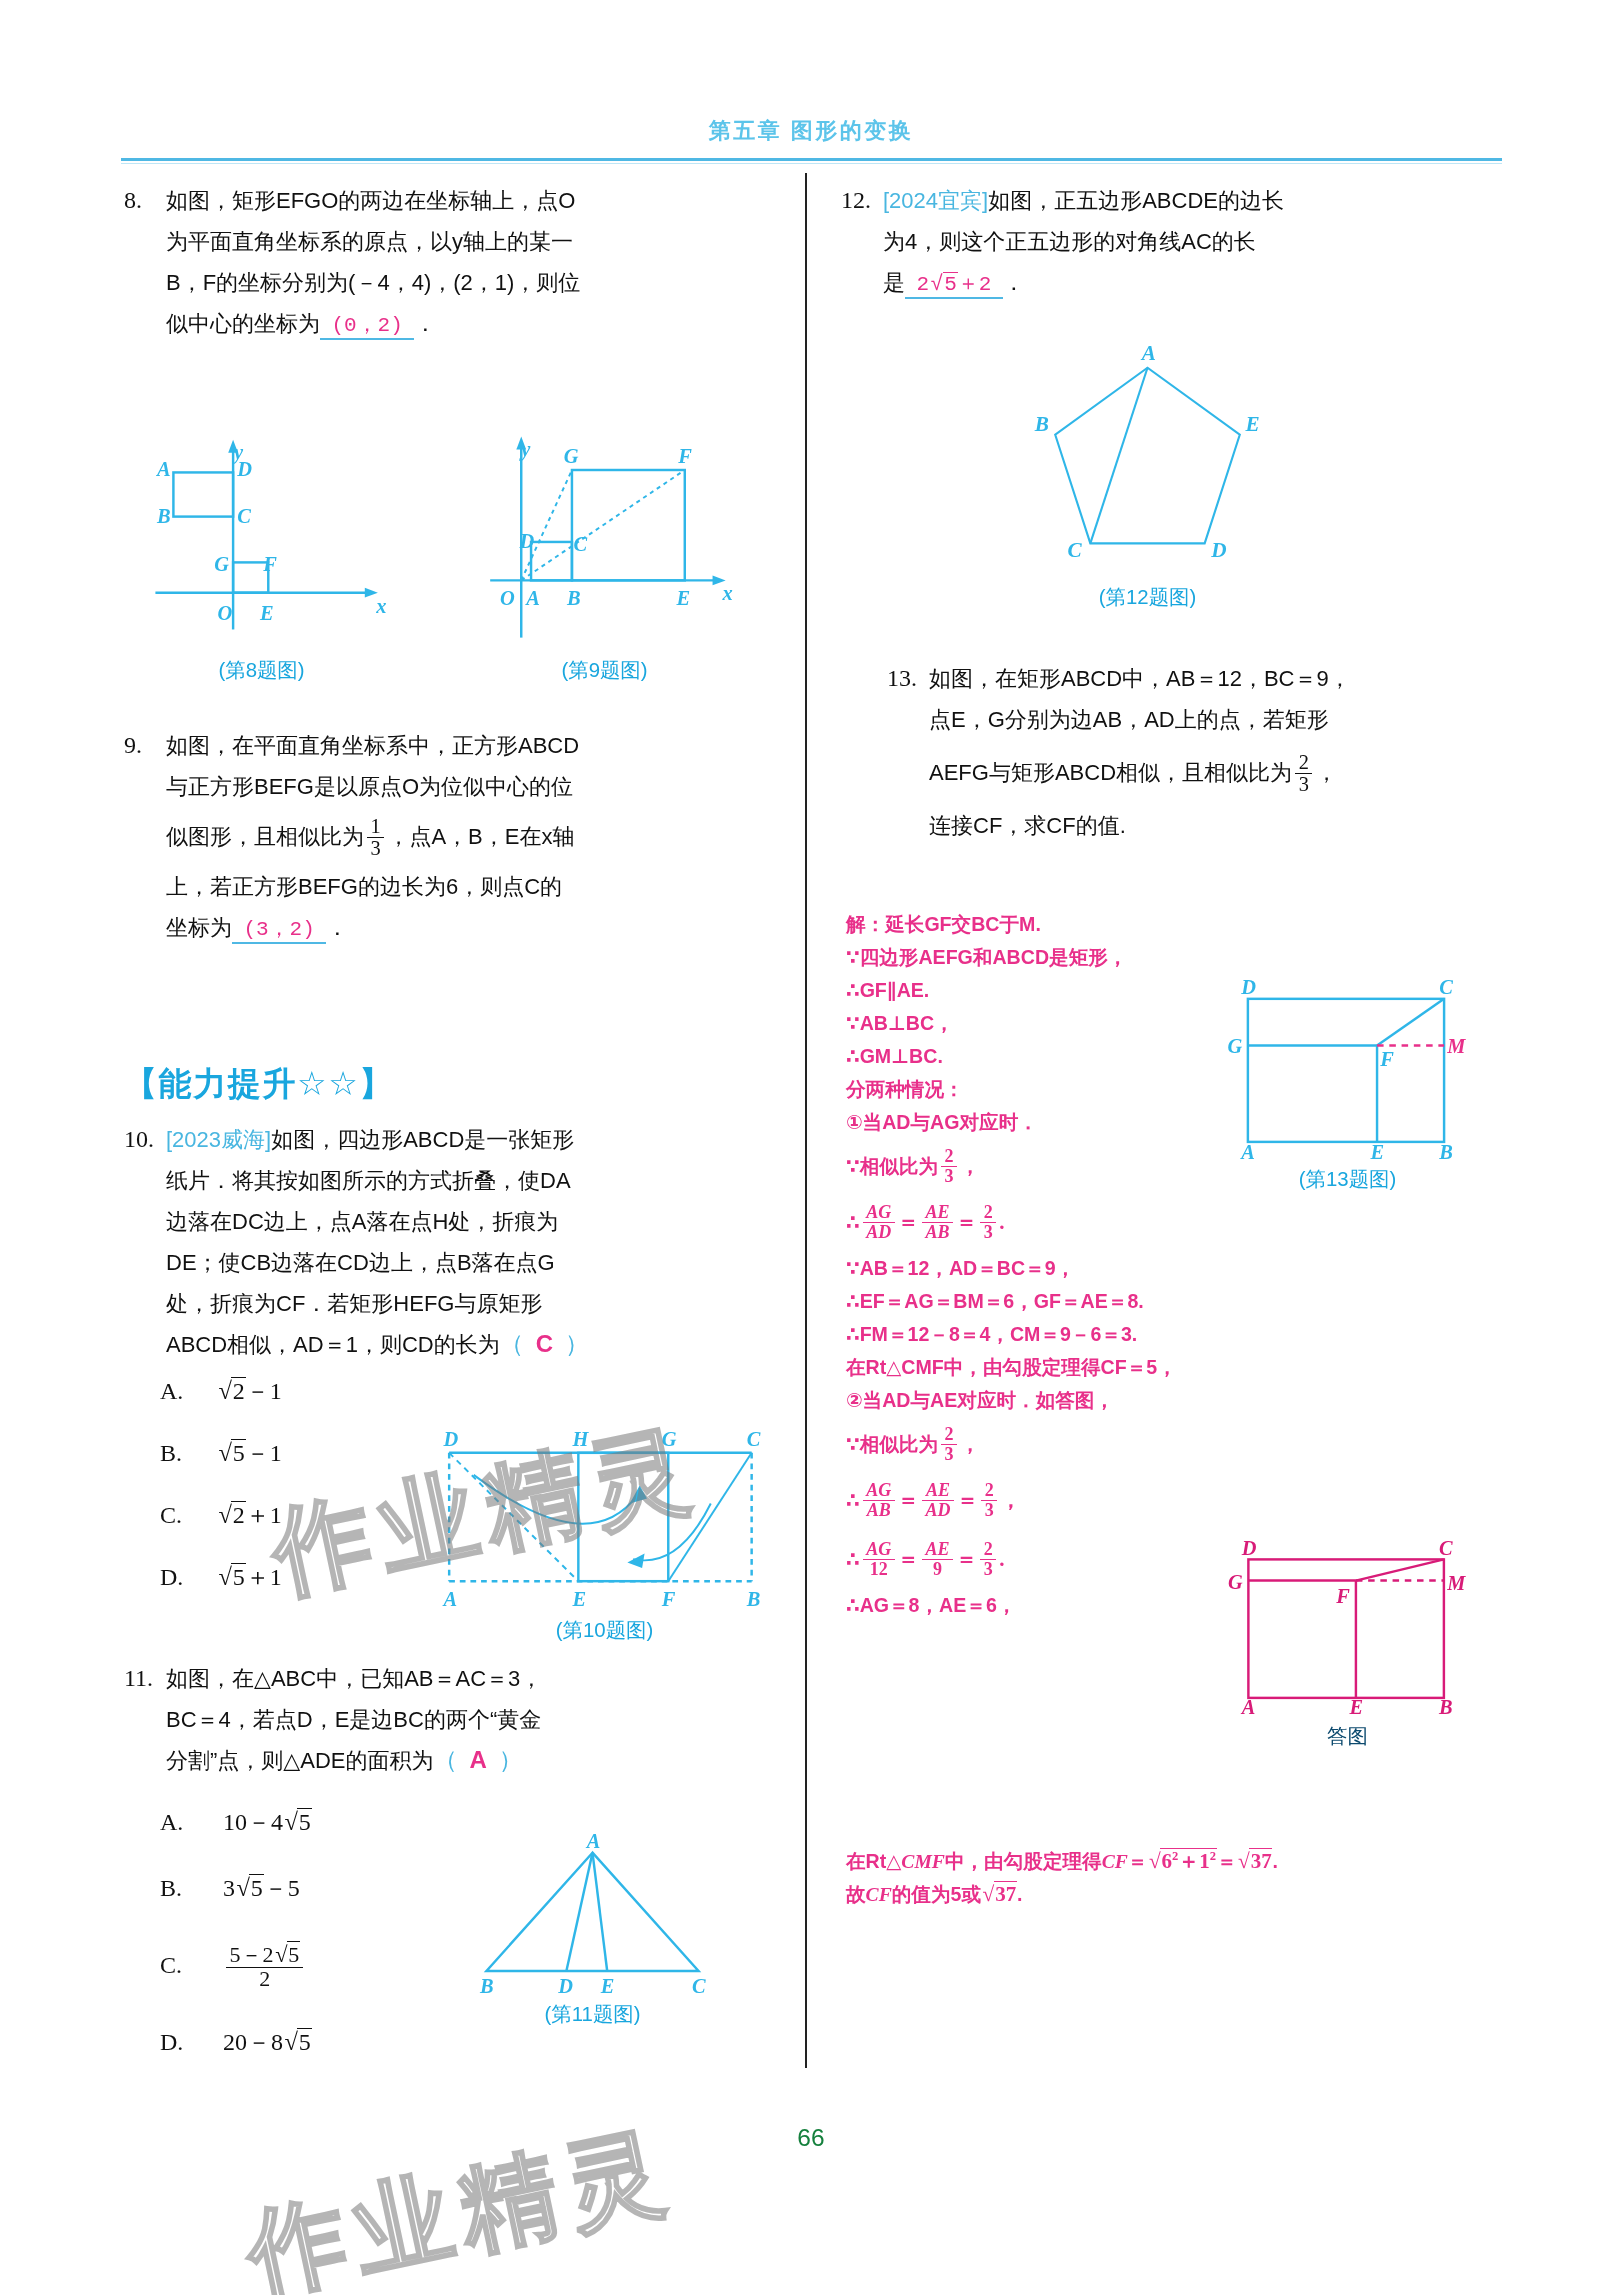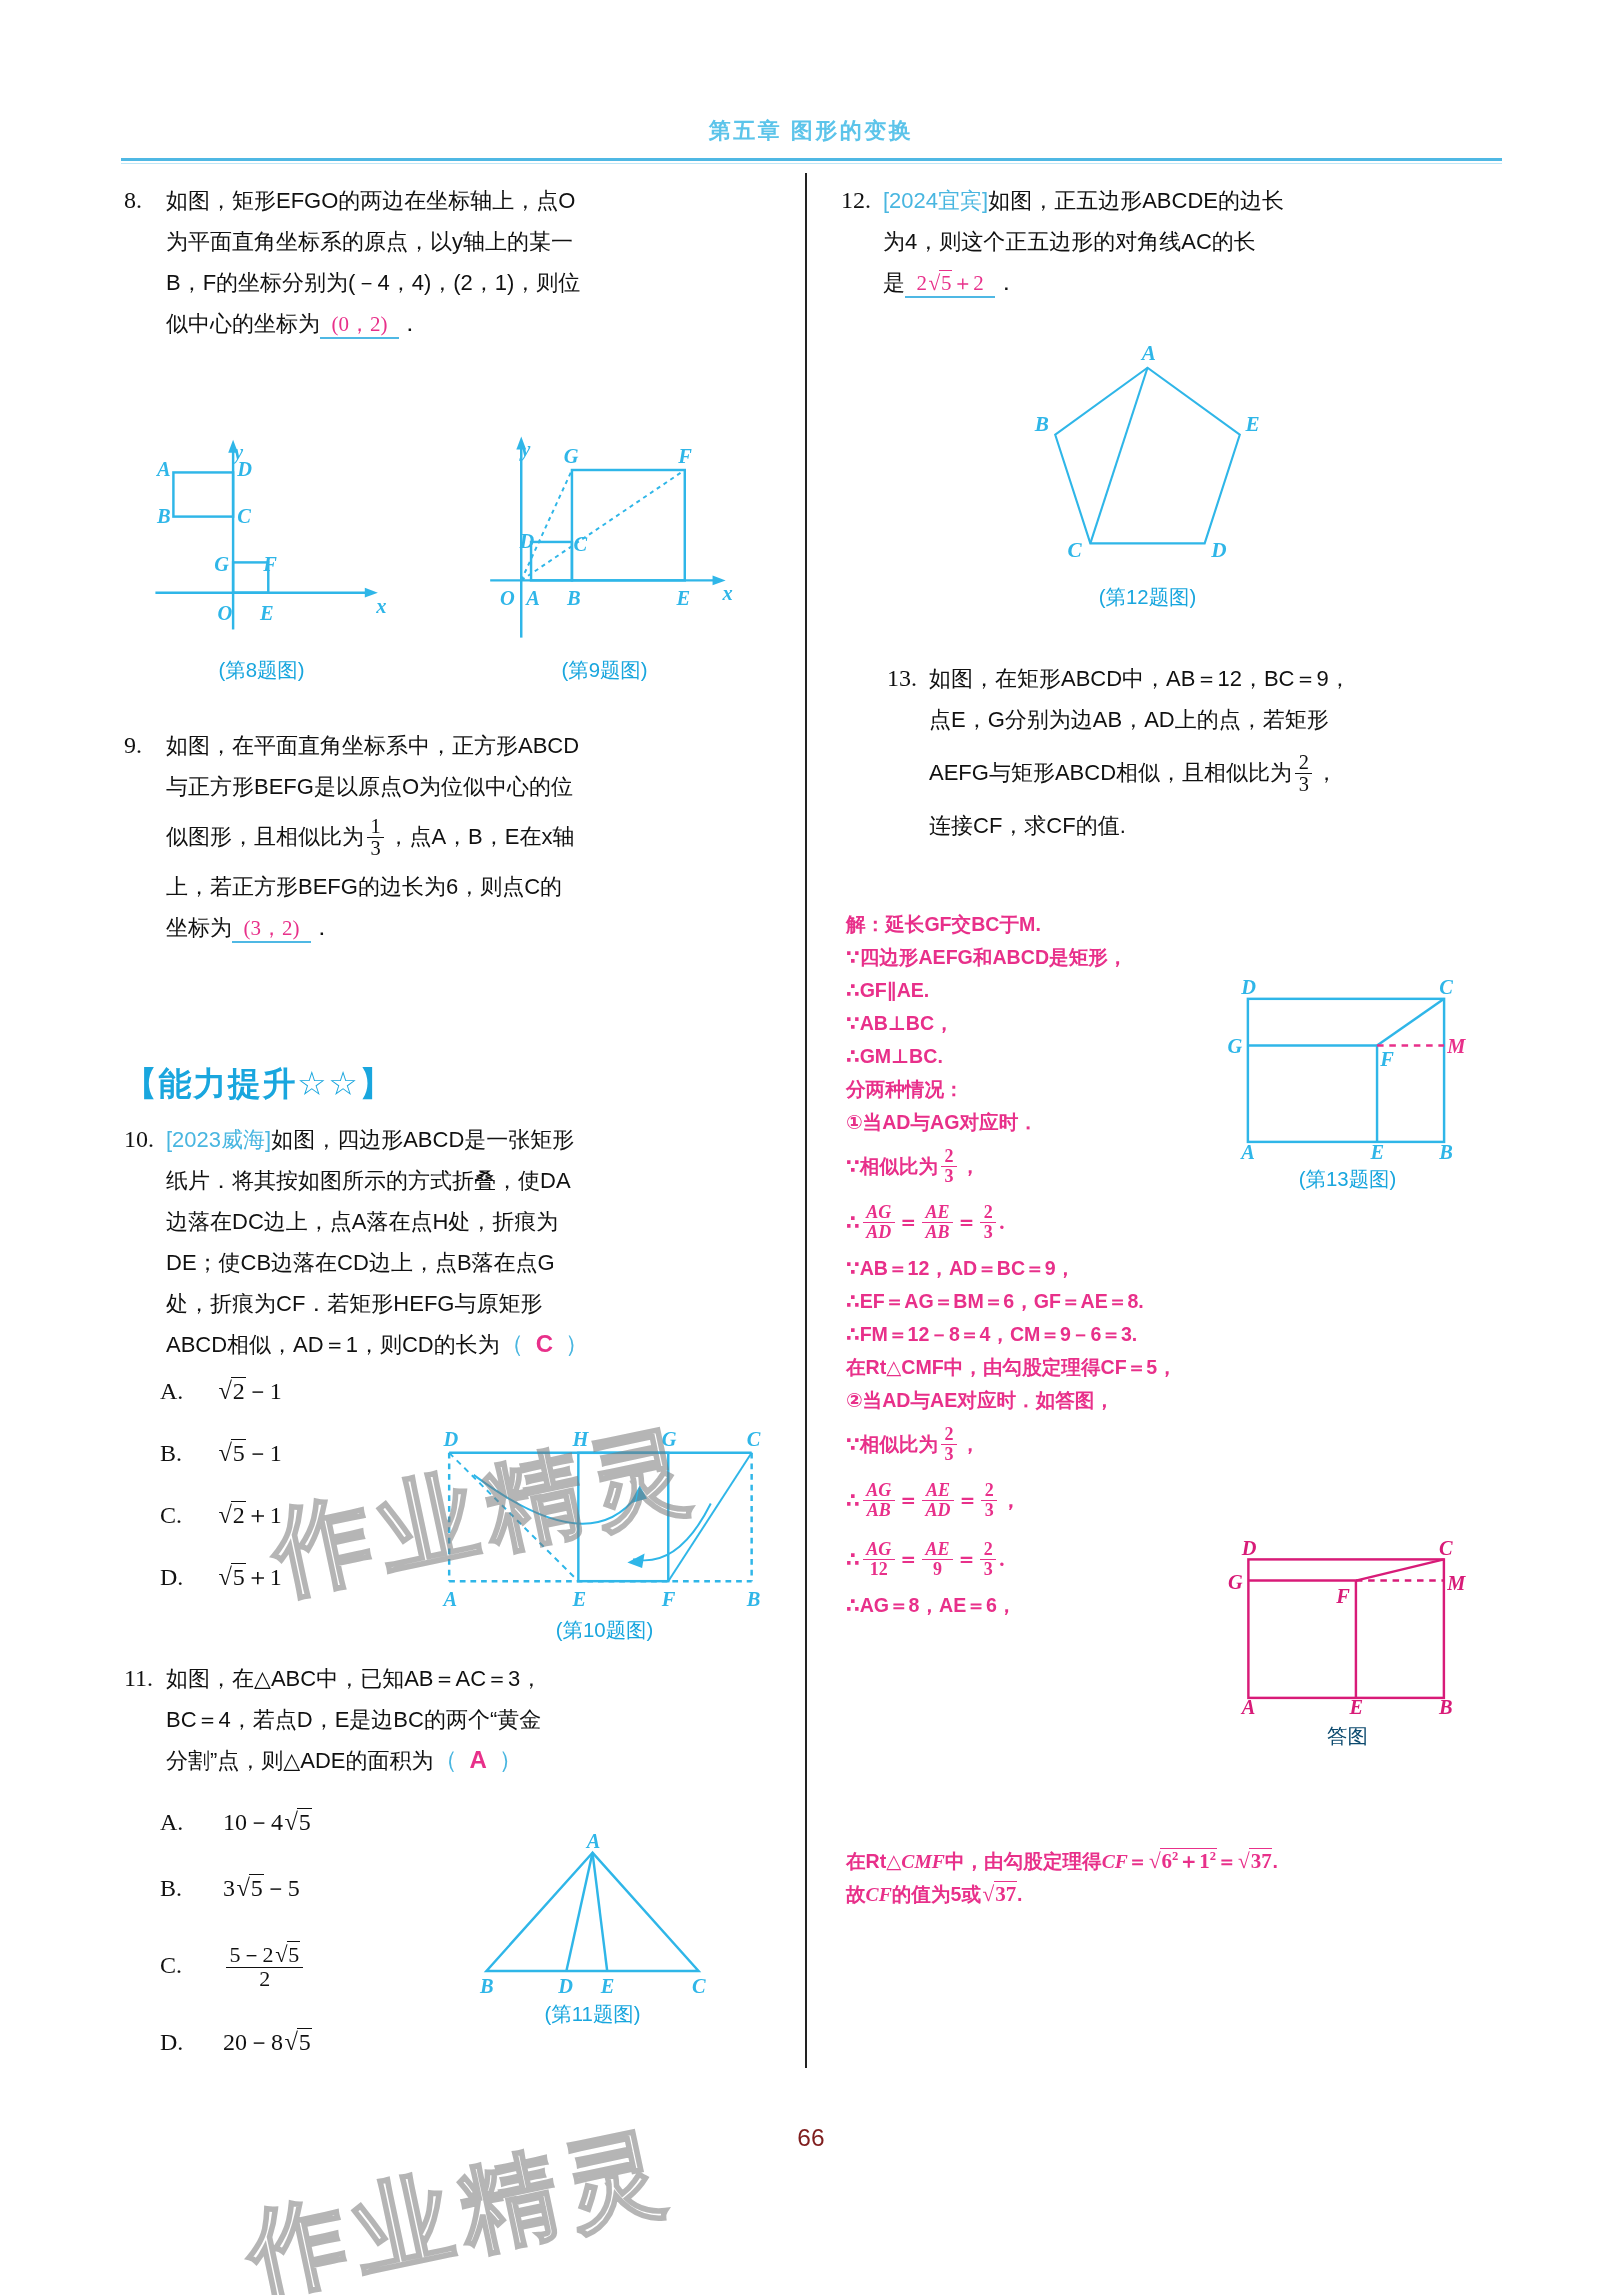--- a/index.html
+++ b/index.html
@@ -32,21 +32,21 @@
   .qline{
     display:block;
     font-size:24px;line-height:40px;white-space:nowrap;
   }
   .num{display:inline-block;width:42px;text-align:left;}
   .indent{display:inline-block;width:42px;}
   i.v{font-style:italic;font-family:"Liberation Serif",serif;}
   .han{font-family:"Liberation Sans","DejaVu Sans",sans-serif;font-size:22px;}
 
   .ansblank{
-    color:#e8308a;font-family:Liberation Serif, serif;
+    color:#e8308a;font-family:Liberation Mono, monospace;
     font-size:21px;
     border-bottom:2.5px solid #4fb8e4;padding:0 11.4px 0.8px 11.4px;
   }
   .srcTag{color:#49b6e0;font-style:normal;}
   .choice-ans{color:#e8308a;font-weight:bold;font-family:"Liberation Sans",sans-serif;}
   .paren-blue{color:#49b6e0;}
 
   
   .frac{display:inline-block;vertical-align:-0.55em;text-align:center;font-size:20.4px;line-height:1.04;margin:0 3.3px;}
   .frac .n{display:block;border-bottom:1.6px solid currentColor;padding:0 3.3px;}
@@ -78,21 +78,21 @@
     display:block;font-size:21px;line-height:33px;white-space:nowrap;
     font-family:"Liberation Serif",serif;font-weight:bold;
   }
   .solline .han{font-family:"Liberation Sans","DejaVu Sans",sans-serif;font-size:19.6px;font-weight:bold;}
   .solline i.v{font-style:italic;}
   .frac.sm{font-size:18px;vertical-align:-0.5em;}
 
   
   .pageno{
     position:absolute;top:2124px;left:0;width:1622px;text-align:center;
-    color:#7f1d1d;font-size:24.5px;
+    color:#15803d;font-size:24.5px;
     font-family:"Liberation Sans","DejaVu Sans",sans-serif;
   }
 
   
   .wm{
     position:absolute;color:transparent;
     -webkit-text-stroke:2.5px rgba(120,120,120,.55);
     font-family:"Liberation Sans","DejaVu Sans",sans-serif;
     font-weight:bold;white-space:nowrap;pointer-events:none;
   }

